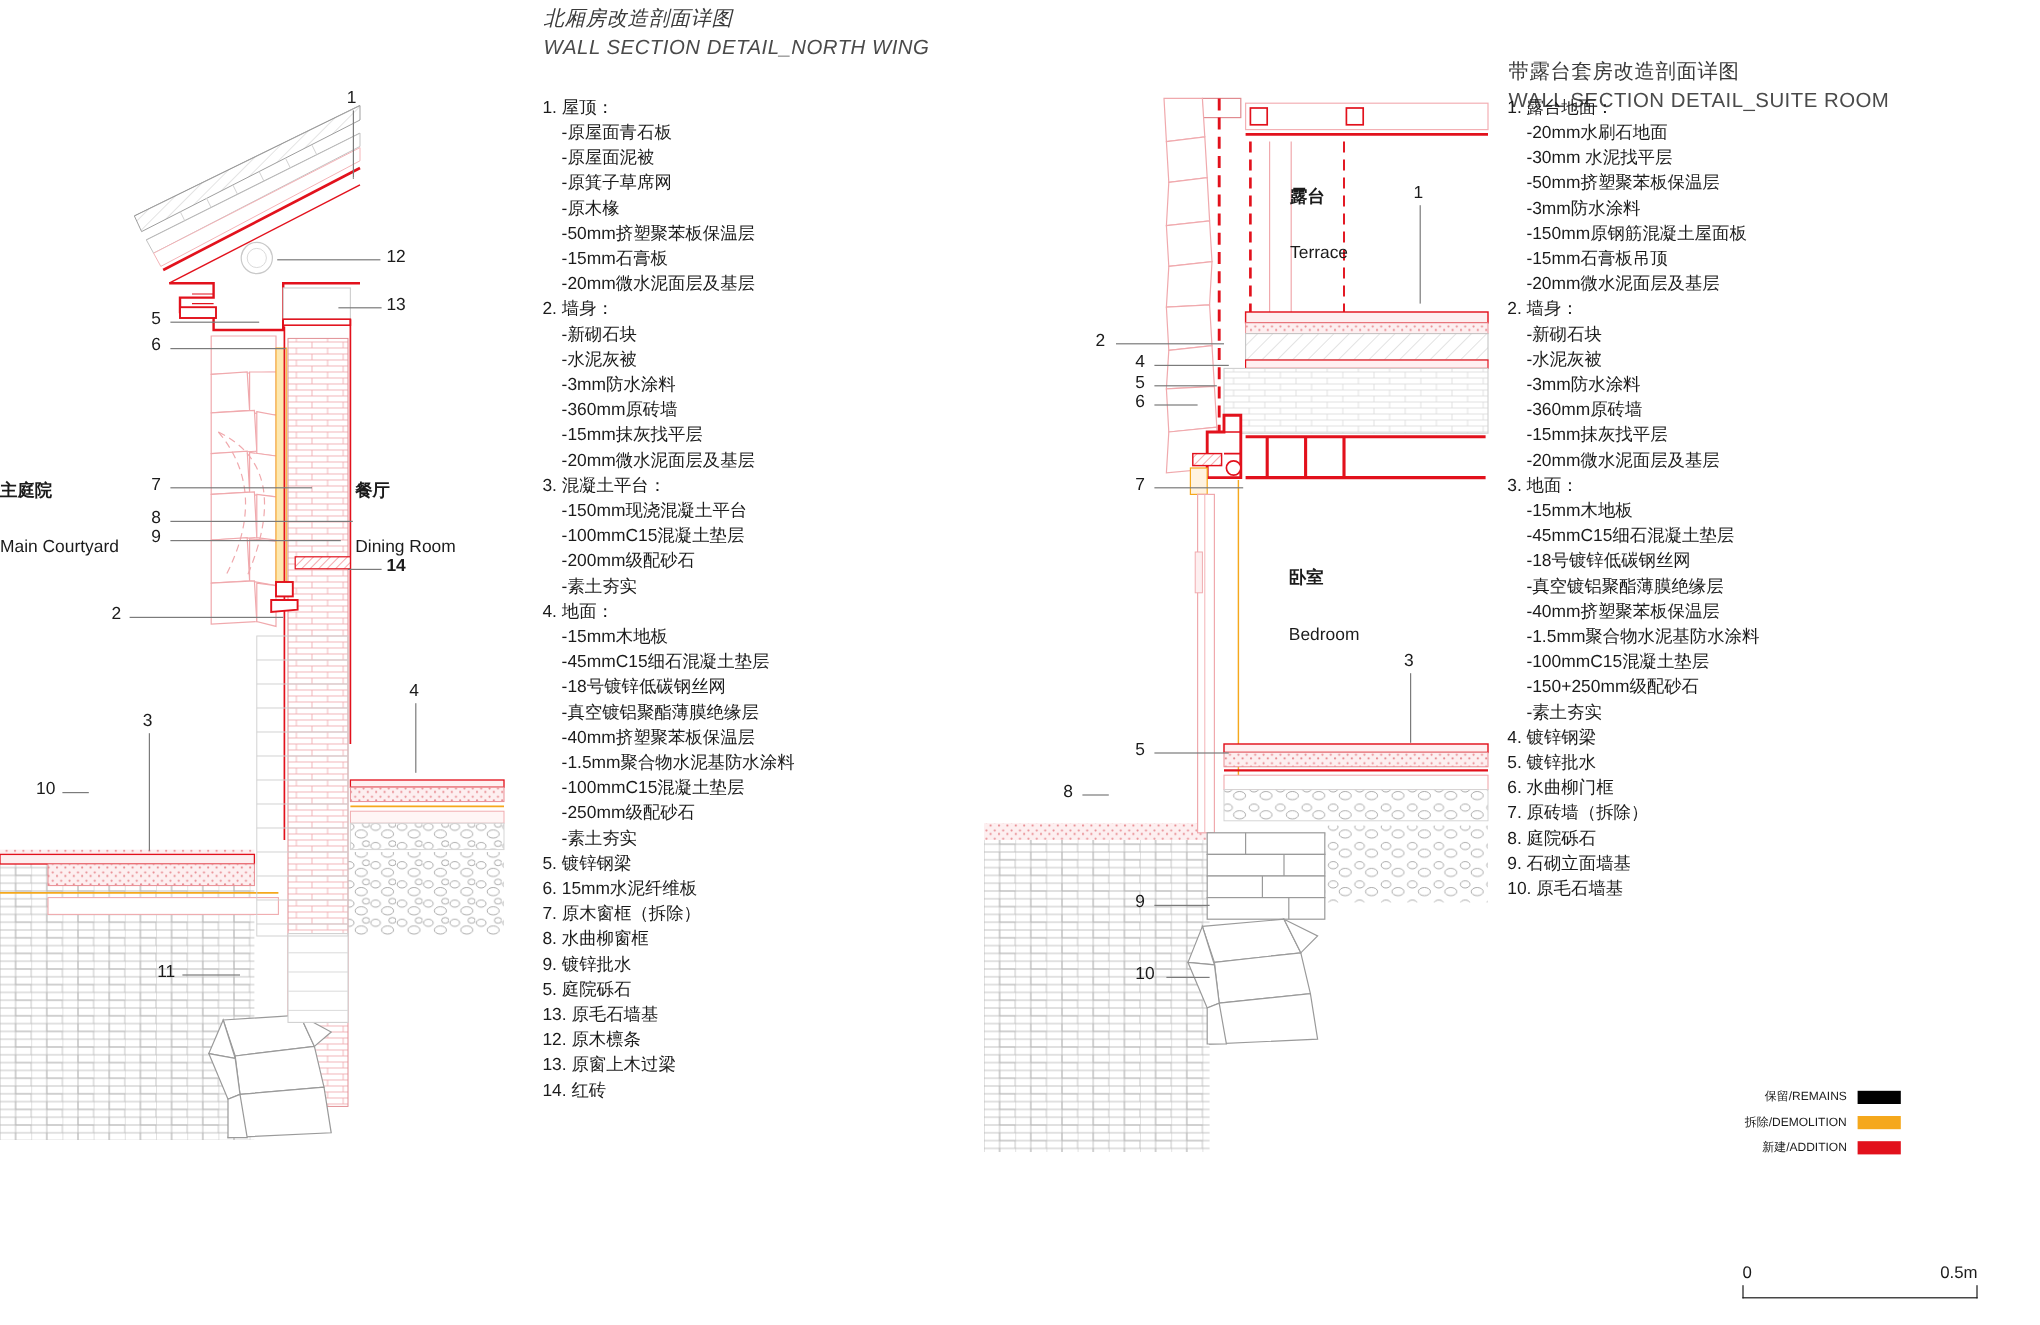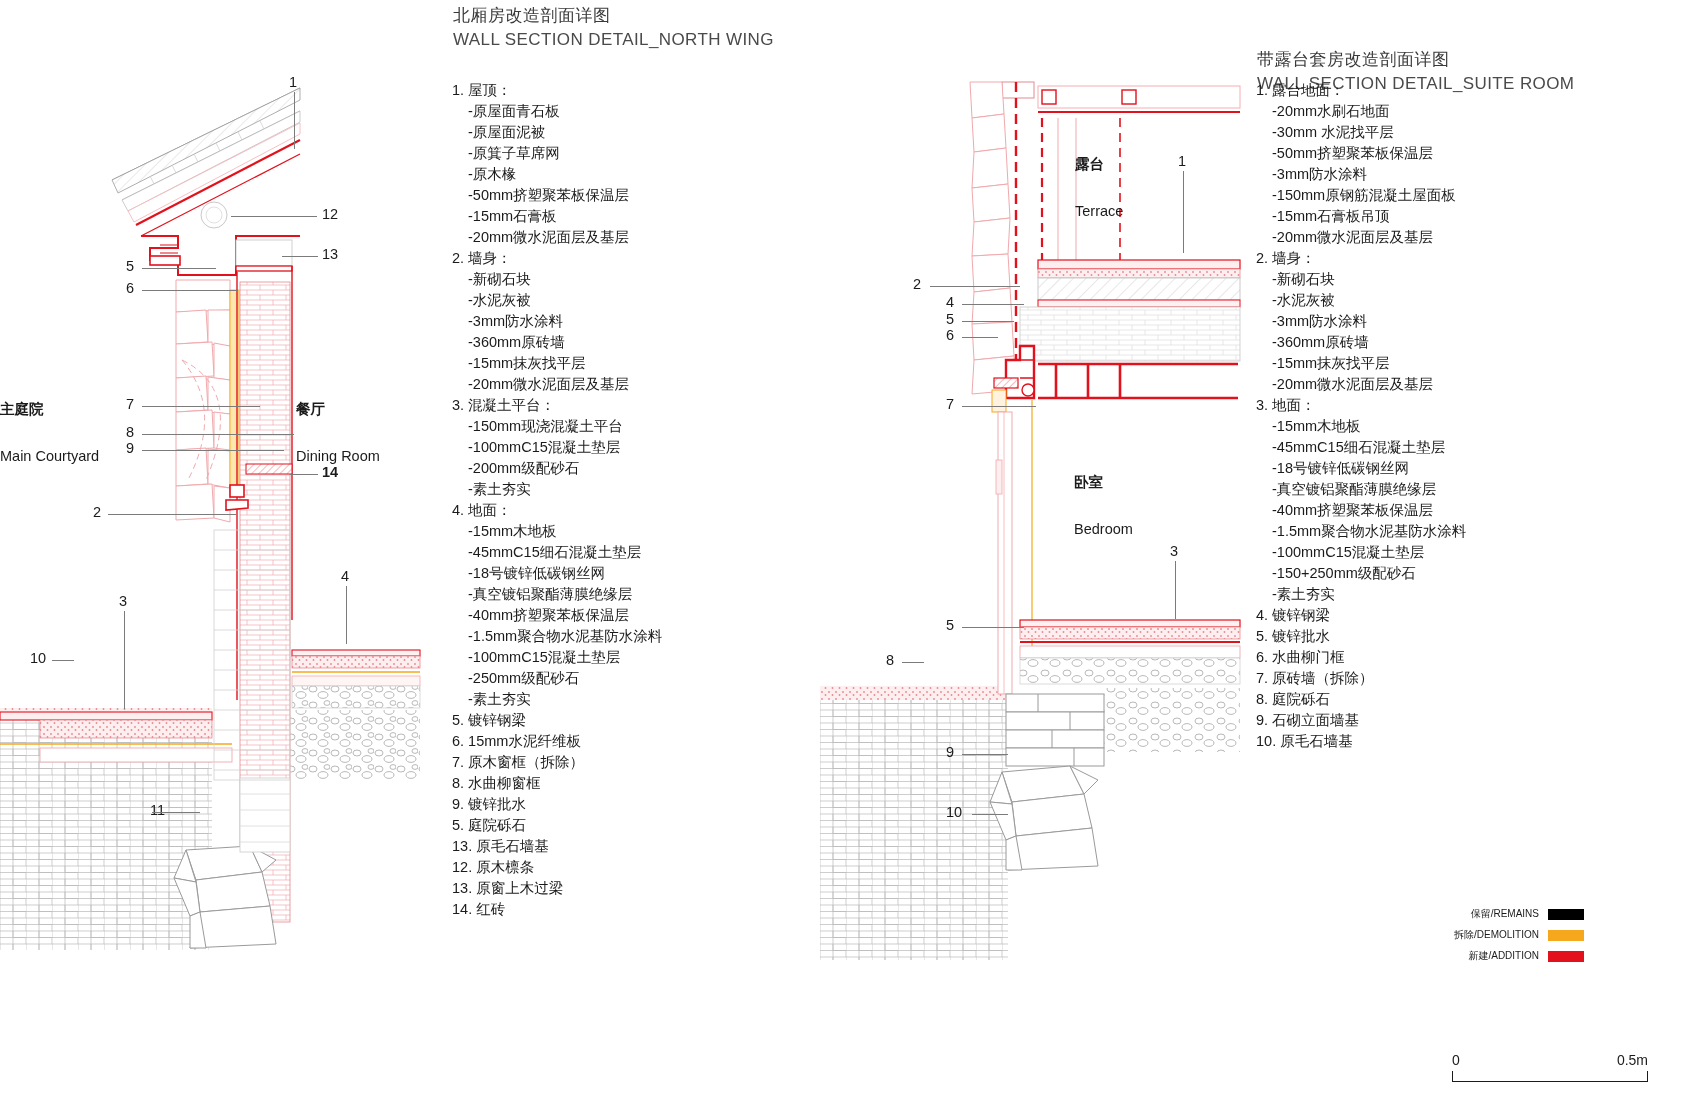--- a/index.html
+++ b/index.html
@@ -9,21 +9,21 @@
     font-family:"Liberation Sans","DejaVu Sans",sans-serif;
     color:#231f20;
   }
   .sheet{position:absolute;inset:0;}
 
   
   .title-block{position:absolute;}
   .title-cn{font-size:17px;line-height:24px;color:#3a3a3a;letter-spacing:.5px;}
   .title-en{font-size:17px;line-height:24px;color:#4a4a4a;letter-spacing:.4px;}
 
-  #title-left{left:453px;top:4px;}
+  #title-left{left:453px;top:4px;font-style:italic;}
   #title-right{left:1257px;top:4px;margin-top:44px;}
 
   
   .notes{position:absolute;font-size:14.5px;line-height:21px;color:#1b1b1b;white-space:nowrap;}
   #notes-left{left:452px;top:80px;}
   #notes-right{left:1256px;top:80px;}
   .note-head{padding-left:0;}
   .note-sub{padding-left:16px;}
 
   
@@ -378,21 +378,21 @@
 
   <div class="callout" style="left:341px;top:568px;">4</div>
   <div class="leader-v" style="left:346px;top:586px;height:58px;"></div>
 
   <div class="callout" style="left:119px;top:593px;">3</div>
   <div class="leader-v" style="left:124px;top:611px;height:98px;"></div>
 
   <div class="callout" style="left:30px;top:650px;">10</div>
   <div class="leader" style="left:52px;top:660px;width:22px;"></div>
 
-  <div class="callout" style="left:131px;top:802px;padding-left:19px;">11</div>
+  <div class="callout" style="left:131px;top:802px;">11</div>
   <div class="leader" style="left:152px;top:812px;width:48px;"></div>
 
   <div class="callout" style="left:1178px;top:153px;">1</div>
   <div class="leader-v" style="left:1183px;top:171px;height:82px;"></div>
 
   <div class="callout" style="left:913px;top:276px;">2</div>
   <div class="leader" style="left:930px;top:286px;width:90px;"></div>
 
   <div class="callout" style="left:946px;top:294px;">4</div>
   <div class="leader" style="left:962px;top:304px;width:62px;"></div>

